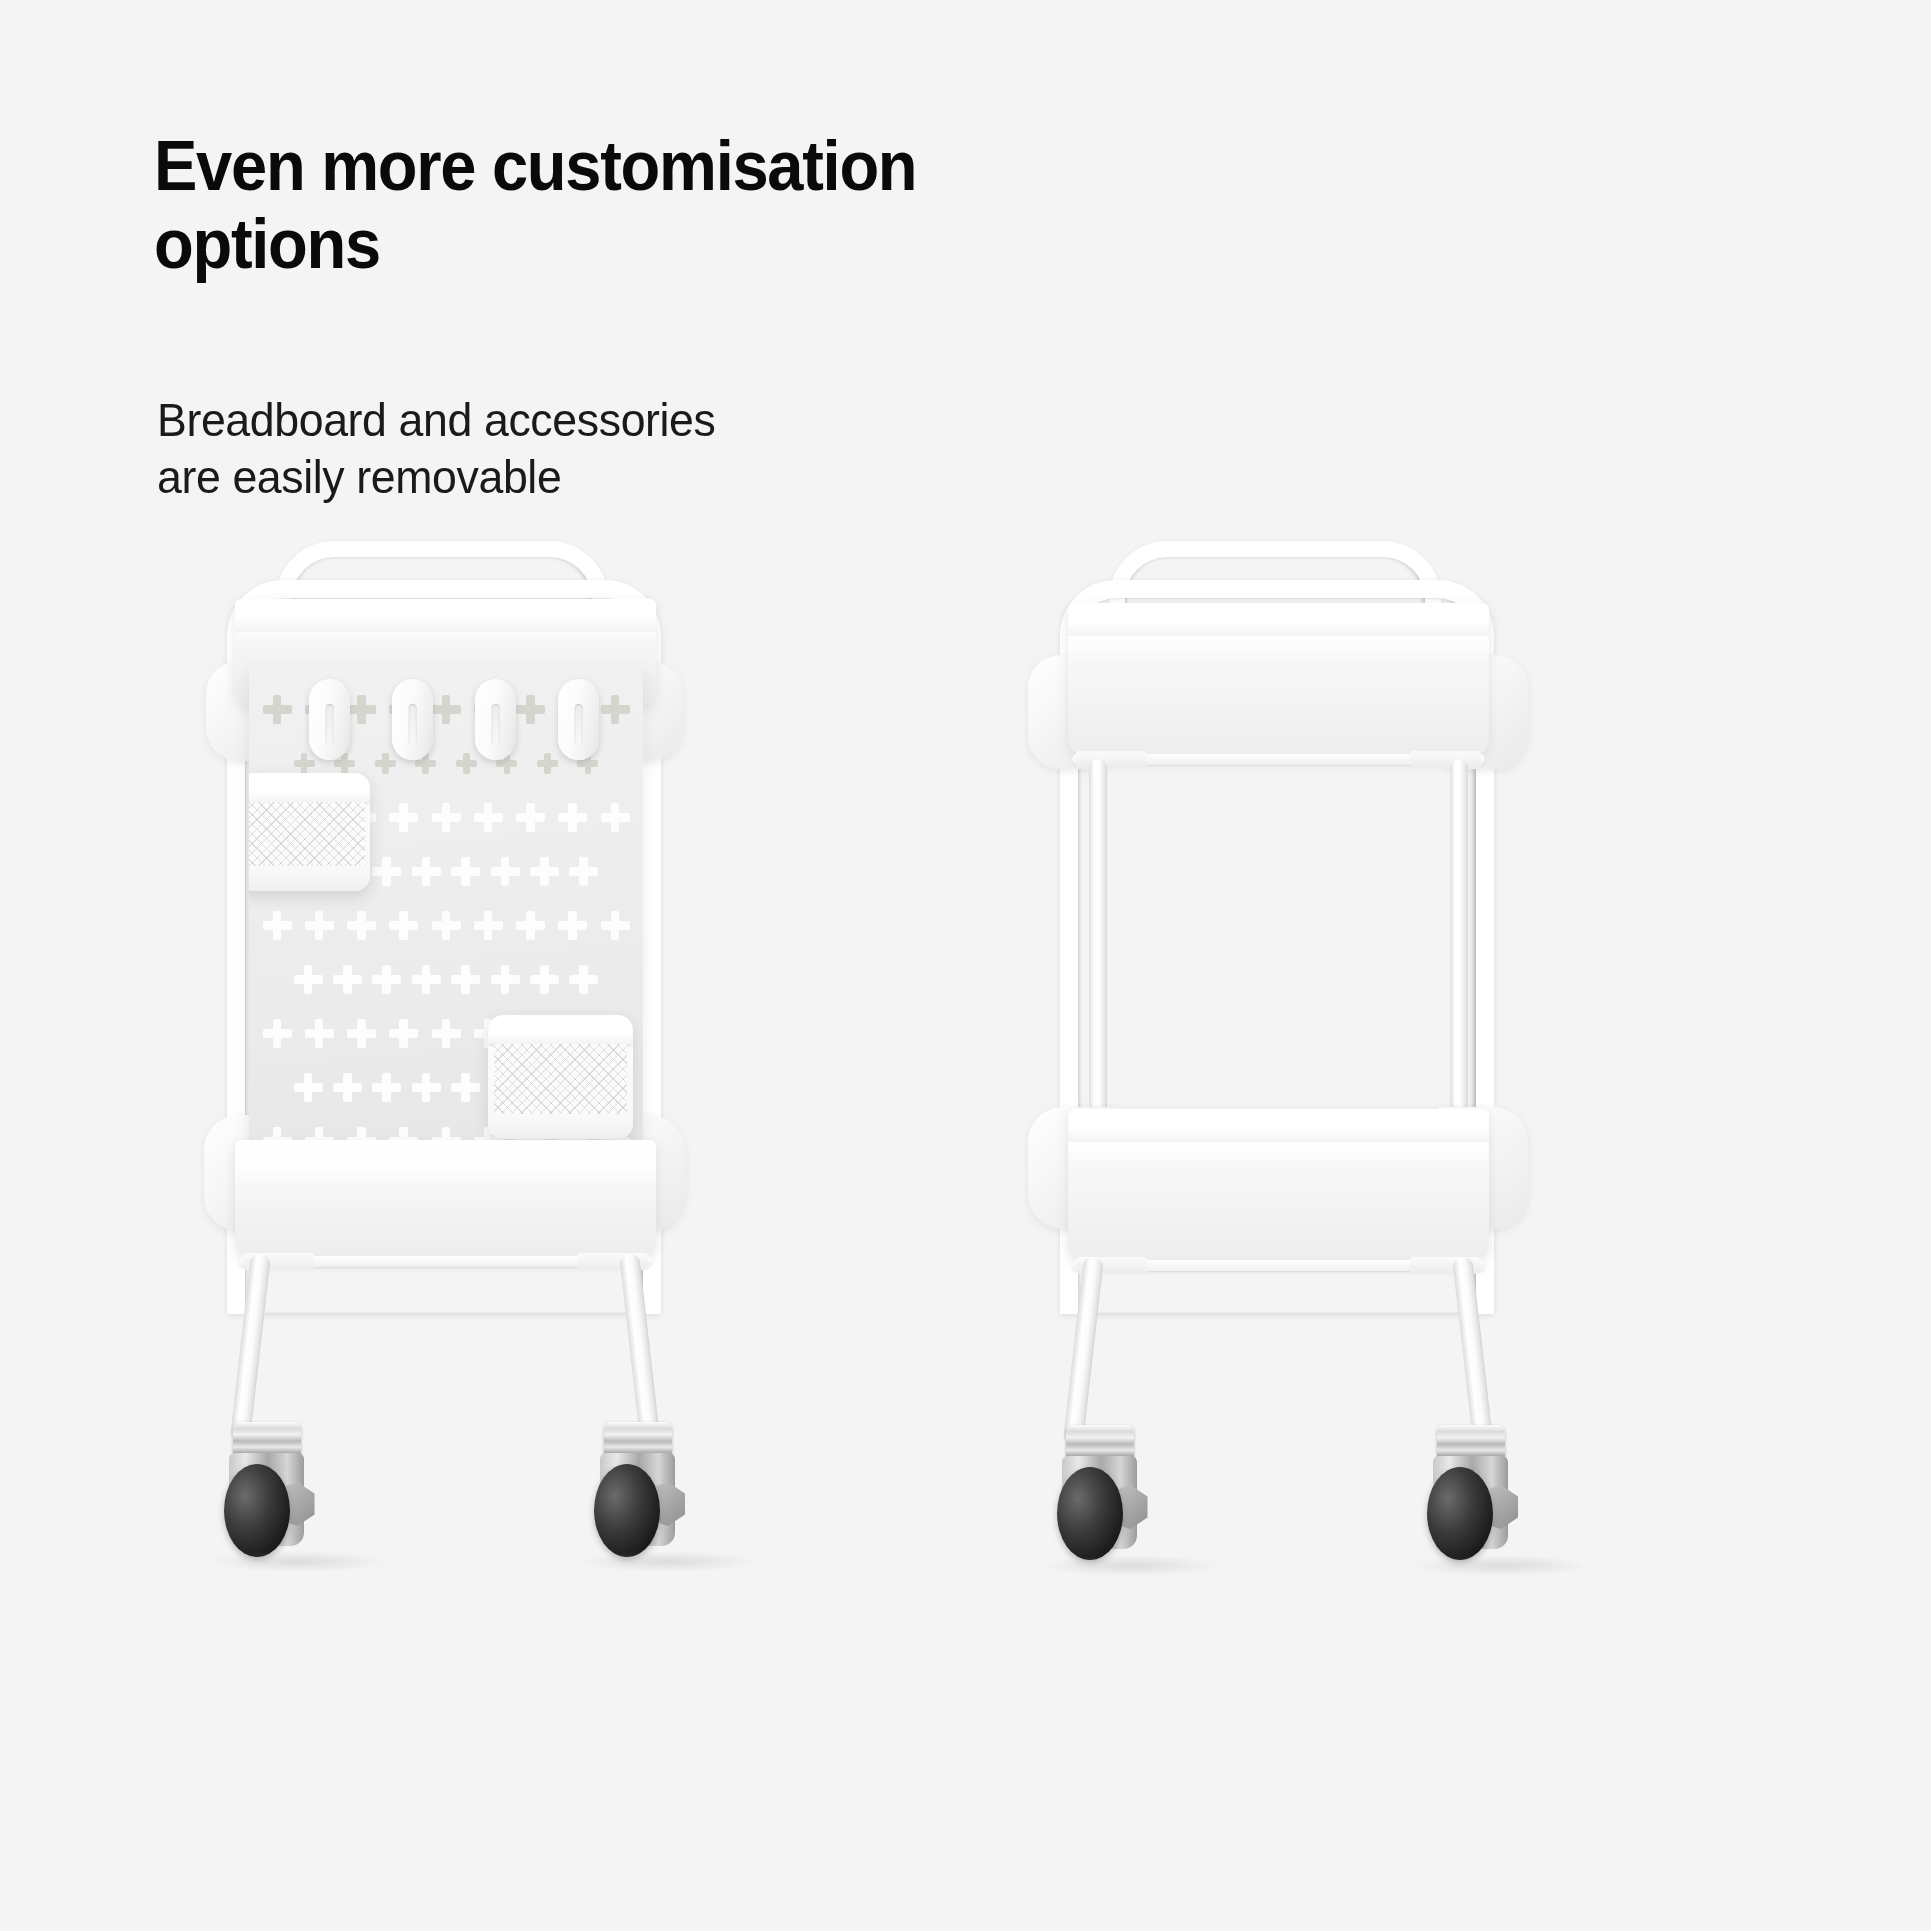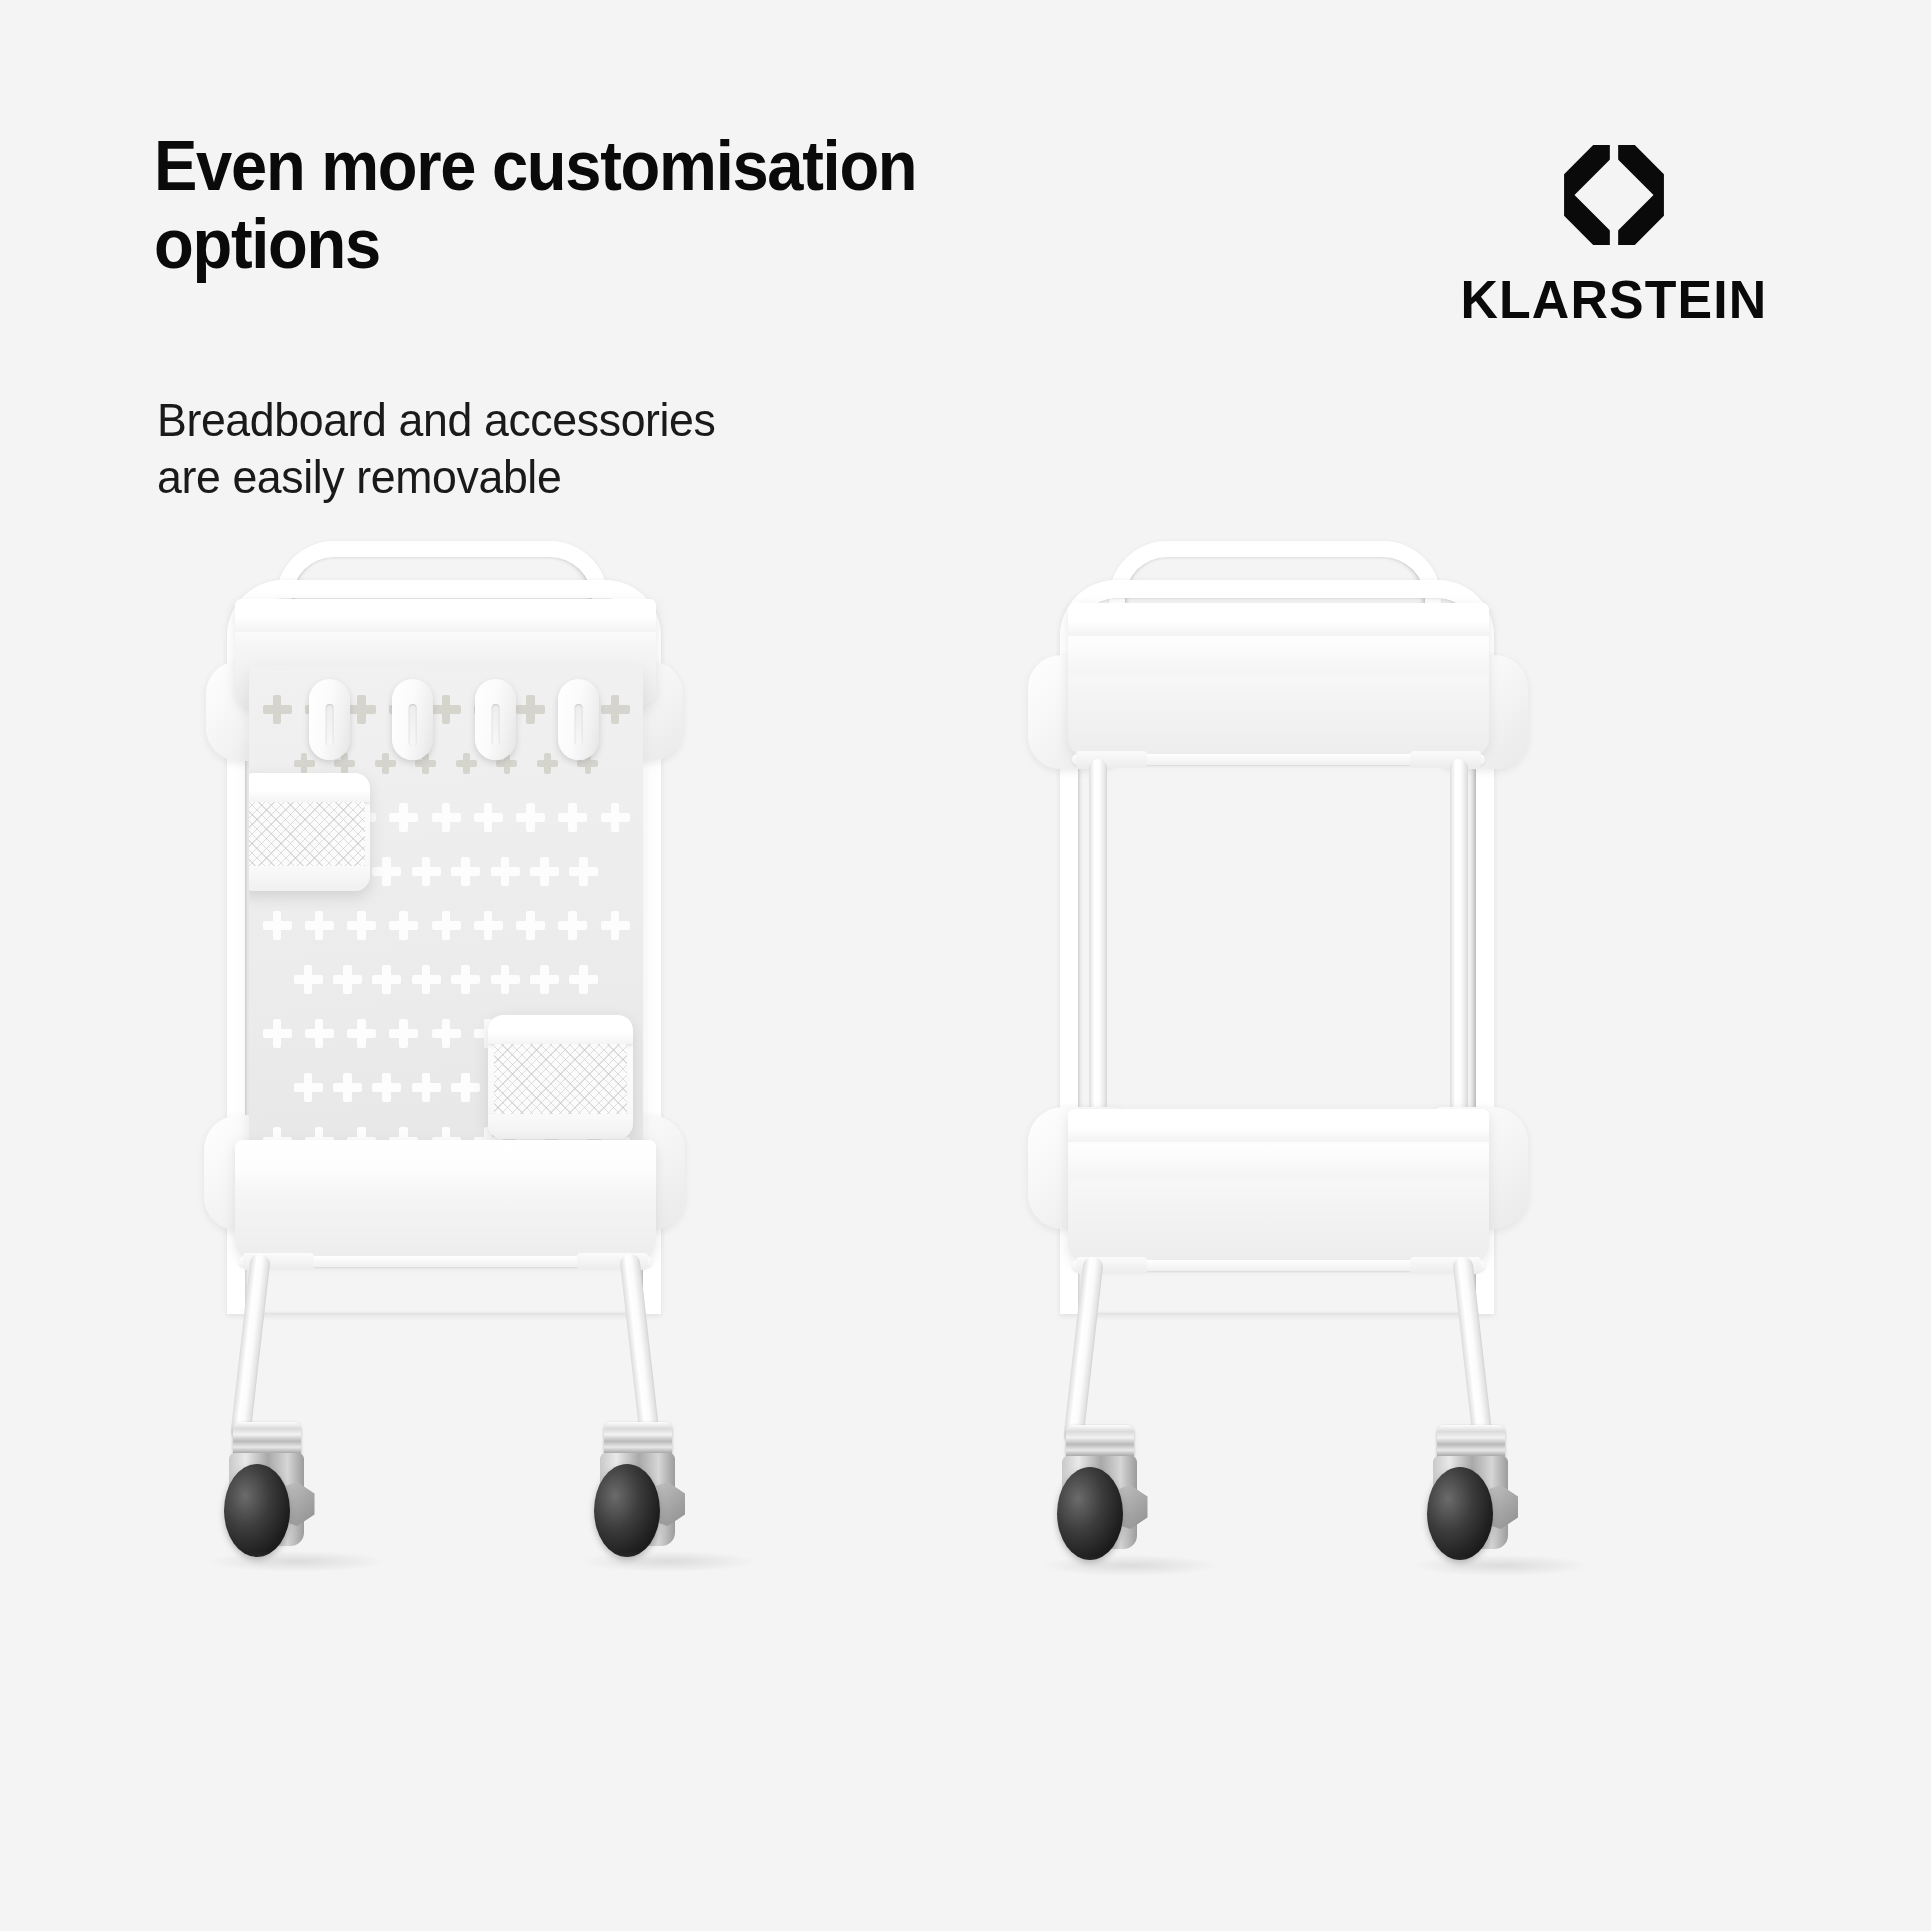--- a/index.html
+++ b/index.html
@@ -320,30 +320,20 @@
 <body>
 
 <div id="page">
 
   <div class="headline">Even more customisation
 options</div>
 
   <div class="subtitle">Breadboard and accessories
 are easily removable</div>
 
-  <div class="logo-block">
-    <svg class="logo-mark" viewBox="0 0 100 100">
-      <path fill="#0a0a0a" fill-rule="evenodd" d="
-        M 30 2 L 70 2 L 98 30 L 98 70 L 70 98 L 30 98 L 2 70 L 2 30 Z
-        M 50 12 L 88 50 L 50 88 L 12 50 Z"></path>
-      <rect x="46" y="0" width="8" height="18" fill="#f4f4f4"></rect>
-      <rect x="46" y="82" width="8" height="18" fill="#f4f4f4"></rect>
-    </svg>
-    <div class="logo-word">KLARSTEIN</div>
-  </div>
 
   <div class="stage">
 
     <div class="cart cart-left">
 
       <div class="handle" style="left:66px; top:0px; width:332px; height:145px;"></div>
 
       <div class="hoop" style="left:17.4px; top:39px; width:434px; height:734px;"></div>
 
       <div class="corner-cap" style="left:-3.9px; top:120px; border-radius:33px 5.8px 5.8px 33px;"></div>

